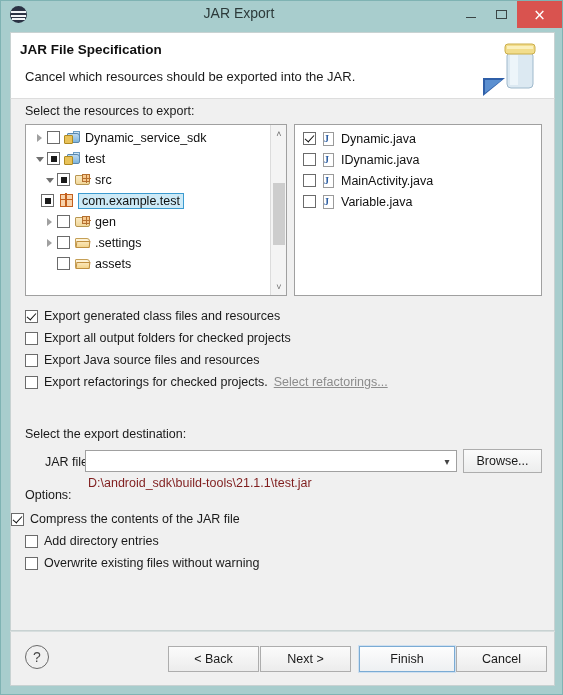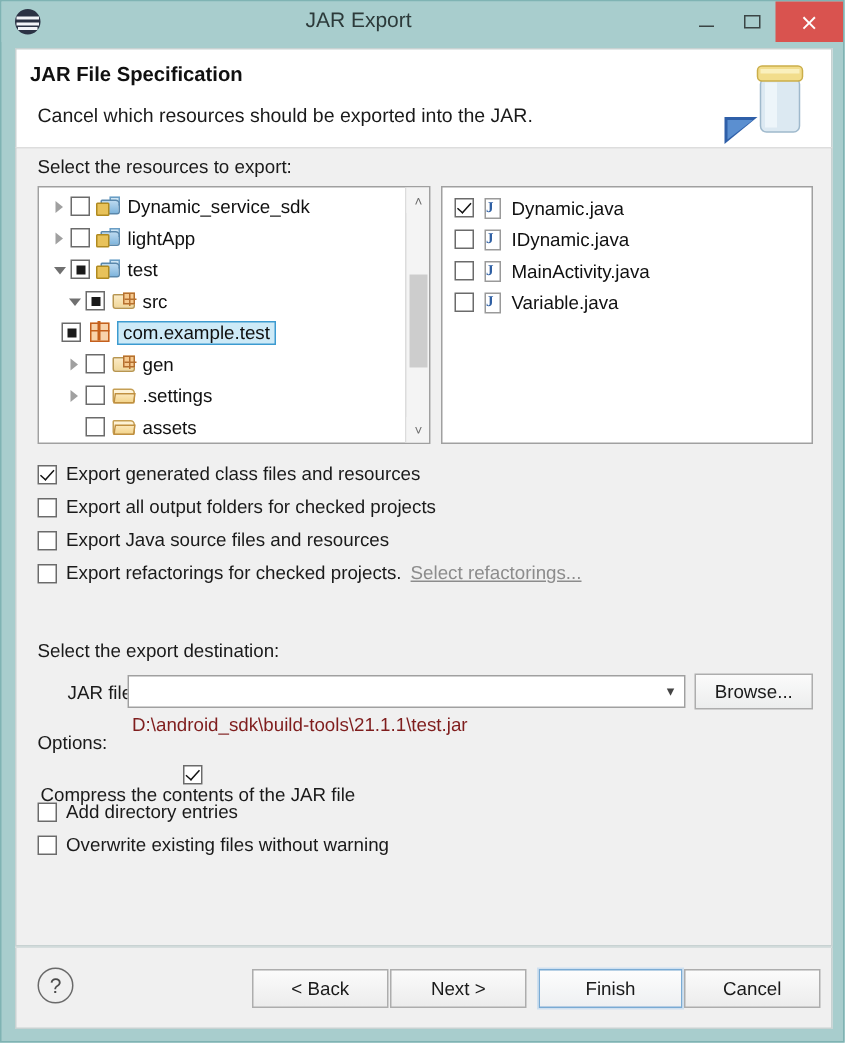--- a/index.html
+++ b/index.html
@@ -466,32 +466,20 @@
             <span class="cbox"></span>
             <span class="nicon ic-project">
               <span class="p-corner"></span>
               <span class="p-folder"></span>
               <span class="p-warn"></span>
             </span>
             <span class="nodelabel">Dynamic_service_sdk</span>
           </div>
           <div class="trow ind0">
             <span class="expander">
-              <span class="arrow-collapsed"></span>
-            </span>
-            <span class="cbox"></span>
-            <span class="nicon ic-project">
-              <span class="p-corner"></span>
-              <span class="p-folder"></span>
-              <span class="p-warn"></span>
-            </span>
-            <span class="nodelabel">lightApp</span>
-          </div>
-          <div class="trow ind0">
-            <span class="expander">
               <span class="arrow-expanded"></span>
             </span>
             <span class="cbox partial"></span>
             <span class="nicon ic-project">
               <span class="p-corner"></span>
               <span class="p-folder"></span>
               <span class="p-warn"></span>
             </span>
             <span class="nodelabel">test</span>
           </div>
@@ -613,21 +601,21 @@
     <div class="section-label" style="left:14px; top:328px;">Select the export destination:</div>
     <div class="section-label" style="left:34px; top:356px;">JAR file:</div>
     <div class="combo">
       <div class="val" title="D:\android_sdk\build-tools\21.1.1\test.jar">D:\android_sdk\build-tools\21.1.1\test.jar</div>
       <div class="chev">▾</div>
     </div>
     <div class="browse-btn">Browse...</div>
 
     <div class="section-label" style="left:14px; top:389px;">Options:</div>
     <div id="jar-options">
-        <div class="optrow" style="left:16px; top:411px;flex-direction:column;">
+        <div class="optrow" style="left:0; top:411px;">
           <span class="cbox checked"></span>
           <span>Compress the contents of the JAR file</span>
         </div>
         <div class="optrow" style="left:14px; top:433px;">
           <span class="cbox"></span>
           <span>Add directory entries</span>
         </div>
         <div class="optrow" style="left:14px; top:455px;">
           <span class="cbox"></span>
           <span>Overwrite existing files without warning</span>

